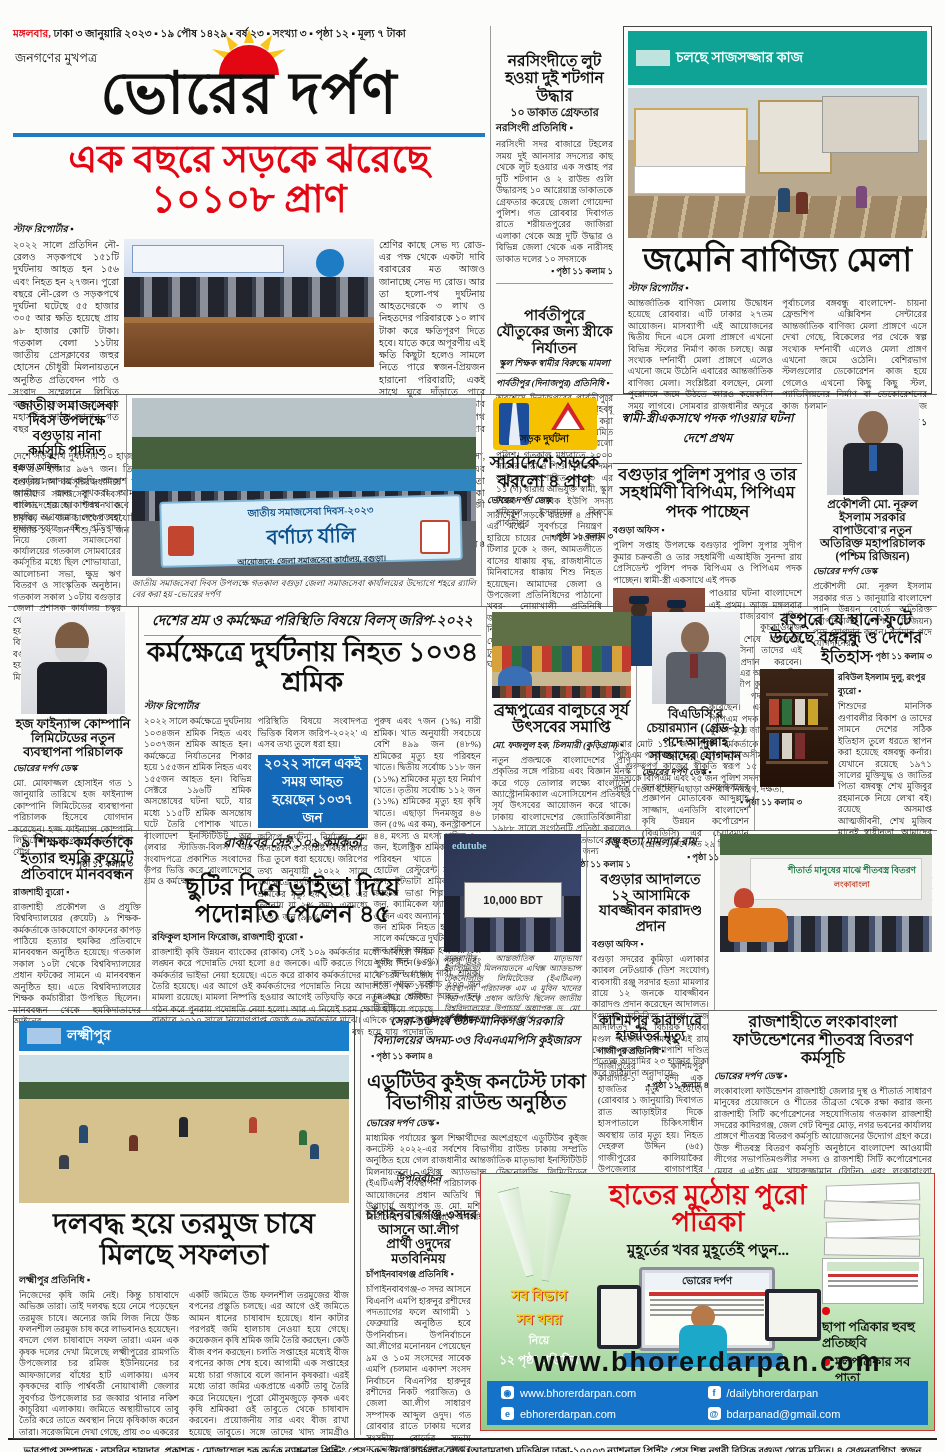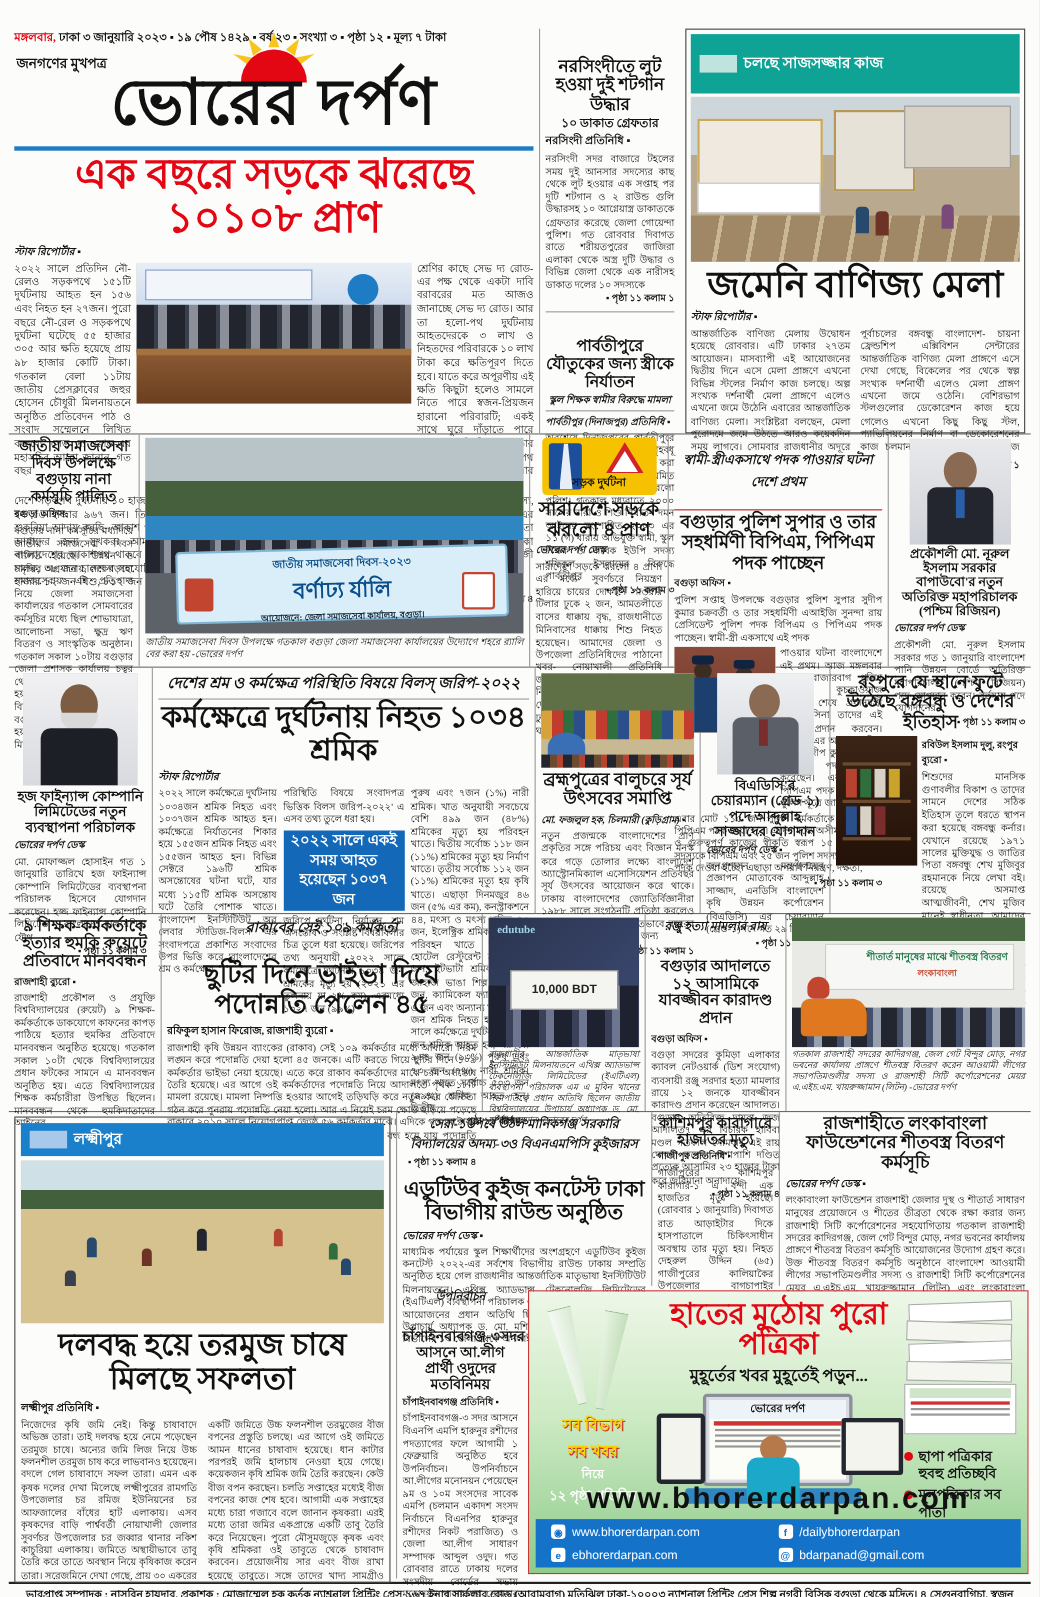--- a/index.html
+++ b/index.html
@@ -59,21 +59,21 @@
 
 <div class="page">
 
   <div class="row" style="height:368px;">
 
     <div class="col" style="width:482px;">
       <div class="dateline">
         <span class="dl-day">মঙ্গলবার,</span><span> ঢাকা ৩ জানুয়ারি ২০২৩ ▪ ১৯ পৌষ ১৪২৯ ▪ বর্ষ ২৩ ▪ সংখ্যা ৩ ▪ পৃষ্ঠা ১২ ▪ মূল্য ৭ টাকা</span>
       </div>
       <div style="position:relative;height:86px;">
-        <div style="position:absolute;left:2px;top:6px;font-size:12.5px;font-weight:bold;">জনগণের মুখপত্র</div>
+        <div style="position:absolute;left:2px;top:6px;font-size:12.5px;font-weight:normal;">জনগণের মুখপত্র</div>
         <div class="sun-wrap">
           <svg width="86" height="48" viewBox="0 0 86 48">
             <g fill="#f7c51e">
               <polygon points="43,0 48,14 38,14"></polygon>
               <polygon points="20,6 32,16 24,22"></polygon>
               <polygon points="66,6 54,16 62,22"></polygon>
               <polygon points="6,20 26,24 22,32"></polygon>
               <polygon points="80,20 60,24 64,32"></polygon>
             </g>
             <path d="M13,46 a30,30 0 0 1 60,0 Z" fill="#e30613"></path>
@@ -338,21 +338,20 @@
       <div class="ph" style="height:118px;margin-top:3px;">
         <div style="position:absolute;inset:0;background:linear-gradient(180deg,#4c6b44 0 18%,#e9e9e6 18% 75%,#8d929c 75% 100%);"></div>
         <div style="position:absolute;left:30px;top:24px;right:10px;height:40px;background:#f7f7f5;border:1px solid #ccc;text-align:center;padding-left:32px;">
           <div style="font-size:9px;font-weight:bold;color:#1e7a46;margin-top:4px;">শীতার্ত মানুষের মাঝে শীতবস্ত্র বিতরণ</div>
           <div style="font-size:8px;color:#c2452f;font-weight:bold;">লংকাবাংলা</div>
         </div>
         <div style="position:absolute;left:0;bottom:0;right:0;height:36px;background:repeating-linear-gradient(90deg,#23262e 0 14px,#44506b 14px 20px,#97a0ae 20px 27px);"></div>
         <div style="position:absolute;left:8px;bottom:10px;width:60px;height:34px;background:#e07820;border-radius:8px 14px 4px 4px;"></div>
         <div class="fhead" style="left:14px;bottom:44px;width:20px;height:20px;background:#c2452f;border-radius:50% 50% 30% 30%;"></div>
       </div>
-      <div class="caption" style="font-size:8px;">গতকাল রাজশাহী সদরের কাদিরগঞ্জ, জেল গেট বিন্দুর মোড়, নগর ভবনের কার্যালয় প্রাঙ্গণে শীতবস্ত্র বিতরণ করেন আওয়ামী লীগের সভাপতিমণ্ডলীর সদস্য ও রাজশাহী সিটি কর্পোরেশনের মেয়র এ.এইচ.এম. খায়রুজ্জামান (লিটন)  -ভোরের দর্পণ</div>
     </div>
   </div>
 
   <div class="row hr-row" style="height:424px;">
     <div class="col" style="width:352px;">
       <div class="boxed" style="height:412px;margin-top:4px;padding:5px;">
         <div class="bluebar">
           <span class="bluesq"></span>
           <span>লক্ষ্মীপুর</span>
         </div>
@@ -451,21 +450,21 @@
                 <div style="position:absolute;left:2px;top:18px;width:94px;height:16px;background:#f6f6f0;border:1px solid #aaa;transform:rotate(2deg);"></div>
                 <div style="position:absolute;left:4px;top:36px;width:92px;height:16px;background:#fff;border:1px solid #aaa;transform:rotate(-2deg);"></div>
                 <div style="position:absolute;left:2px;top:54px;width:94px;height:16px;background:#f6f6f0;border:1px solid #aaa;transform:rotate(1deg);"></div>
                 <div style="position:absolute;left:0;top:74px;width:100px;height:44px;background:#fff;border:1px solid #aaa;">
                   <div style="height:9px;margin:3px 4px;background:#cfe4c8;"></div>
                   <div style="height:3px;margin:3px 5px;background:#c33;"></div>
                   <div style="height:2px;margin:3px 5px;background:#999;"></div>
                   <div style="height:2px;margin:3px 5px;background:#999;"></div>
                 </div>
               </div>
-              <div class="bullet" style="margin-top:13px;">
+              <div class="bullet" style="margin-top:0;flex-direction:column;">
                   <span class="dot"></span>
                   <span>ছাপা পত্রিকার হুবহু প্রতিচ্ছবি</span>
                 </div>
               <div class="bullet" style="margin-top:4px;">
                   <span class="dot"></span>
                   <span>মূলপত্রিকার সব পাতা</span>
                 </div>
             </div>
 
             <div class="ad-url" style="position:absolute;left:0;right:0;bottom:52px;">www.bhorerdarpan.com</div>

